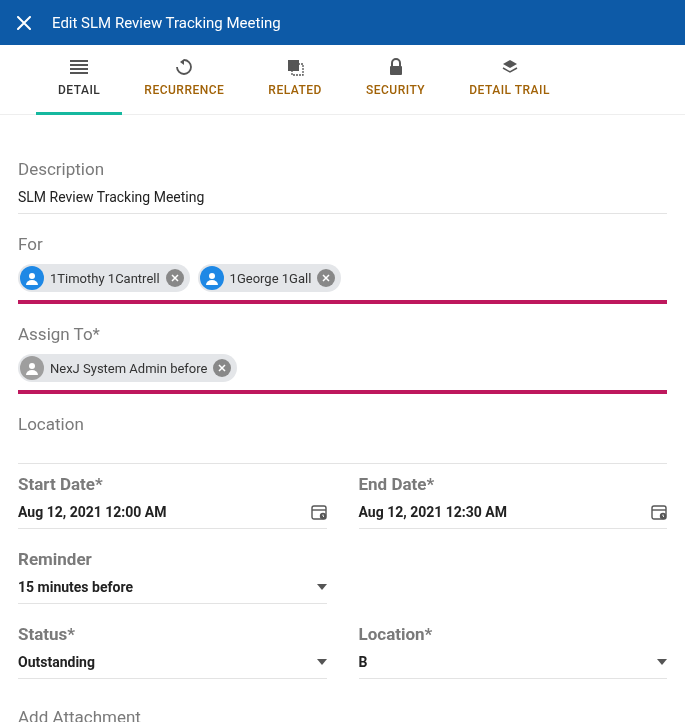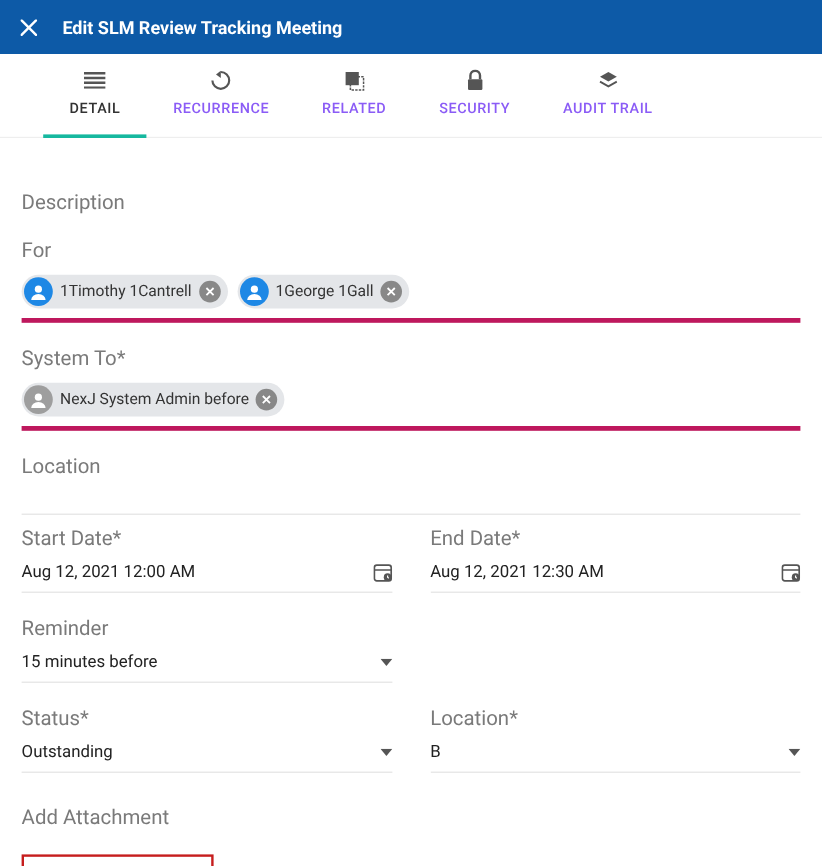--- a/index.html
+++ b/index.html
@@ -20,30 +20,30 @@
     color: #fff;
   }
   .header .close-icon {
     width: 16px; height: 16px;
     margin-right: 20px;
     cursor: pointer;
     display:flex;align-items:center;justify-content:center;
   }
   .header-title {
     font-size: 15px;
-    font-weight: 700;
+    font-weight: 400;
   }
   .tabs { display: flex; height: 70px; border-bottom: 1px solid #eee; background:#fff; }
   .tab {
     flex: none;
     padding: 12px 22px 0 22px;
     text-align: center;
     font-size: 12px;
     letter-spacing: 0.5px;
-    color: #8b5cf6;
+    color: #a16207;
     cursor: pointer;
     display:flex;flex-direction:column;align-items:center;justify-content:flex-start;
     position:relative;
   }
   .tab.active { color: #333; }
   .tab.active::after {
     content: "";
     position: absolute; bottom: -1px; left: 0; right: 0;
     height: 3px; background: #16b89f;
   }
@@ -62,21 +62,21 @@
   }
   .chip .avatar {
     width:24px;height:24px;border-radius:50%;background:#1e88e5;
     display:flex;align-items:center;justify-content:center;margin-right:6px;
   }
   .chip .avatar.grey { background:#9e9e9e;}
   .chip .remove {
     width:18px;height:18px;border-radius:50%;background:#888;
     display:flex;align-items:center;justify-content:center;margin-left:6px;cursor:pointer;
   }
-  .two-col { display:flex;gap:32px; }
+  .two-col { display:flex;gap:32px;font-weight:bold; }
   .two-col > .field-block { flex:1; }
   .field-value .trailing-icon { color:#555;display:flex;align-items:center;}
   .touches-box {
     border: 2px solid #c61d1d;
     padding: 10px 10px 14px 10px;
     width: 160px;
     margin-top: 10px;
   }
 </style>
 </head>
@@ -132,29 +132,32 @@
     </span>
     <span class="tab-label">SECURITY</span>
   </div>
   <div class="tab">
     <span class="tab-icon">
       <svg width="18" height="18" viewBox="0 0 18 18">
           <path d="M9 2 L16 6 L9 10 L2 6 Z" fill="#555"></path>
           <path d="M2 10 L9 14 L16 10" fill="none" stroke="#555" stroke-width="1.5"></path>
         </svg>
     </span>
-    <span class="tab-label">AUDIT TRAIL</span>
+    <span class="tab-label">DETAIL TRAIL</span>
   </div>
 </div>
 
 <div class="body">
   <div class="spacer"></div>
 
   <div class="field-block">
     <span class="field-label">Description</span>
+    <div class="field-value">
+        <span>SLM Review Tracking Meeting</span>
+      </div>
   </div>
 
   <div class="field-block">
     <span class="field-label">For</span>
     <div class="chip-row">
       <span class="chip">
         <span class="avatar">
             <svg width="14" height="14" viewBox="0 0 14 14">
               <circle cx="7" cy="5" r="3" fill="#fff"></circle>
               <path d="M1 14 a6 5 0 0 1 12 0 Z" fill="#fff"></path>
@@ -178,21 +181,21 @@
         <span class="remove">
             <svg width="8" height="8" viewBox="0 0 8 8">
               <path d="M1 1 L7 7 M7 1 L1 7" stroke="#fff" stroke-width="1.5"></path>
             </svg>
           </span>
       </span>
     </div>
   </div>
 
   <div class="field-block">
-    <span class="field-label">System To*</span>
+    <span class="field-label">Assign To*</span>
     <div class="chip-row">
       <span class="chip">
         <span class="avatar grey">
             <svg width="14" height="14" viewBox="0 0 14 14">
               <circle cx="7" cy="5" r="3" fill="#fff"></circle>
               <path d="M1 14 a6 5 0 0 1 12 0 Z" fill="#fff"></path>
             </svg>
           </span>
         <span>NexJ System Admin before</span>
         <span class="remove">

